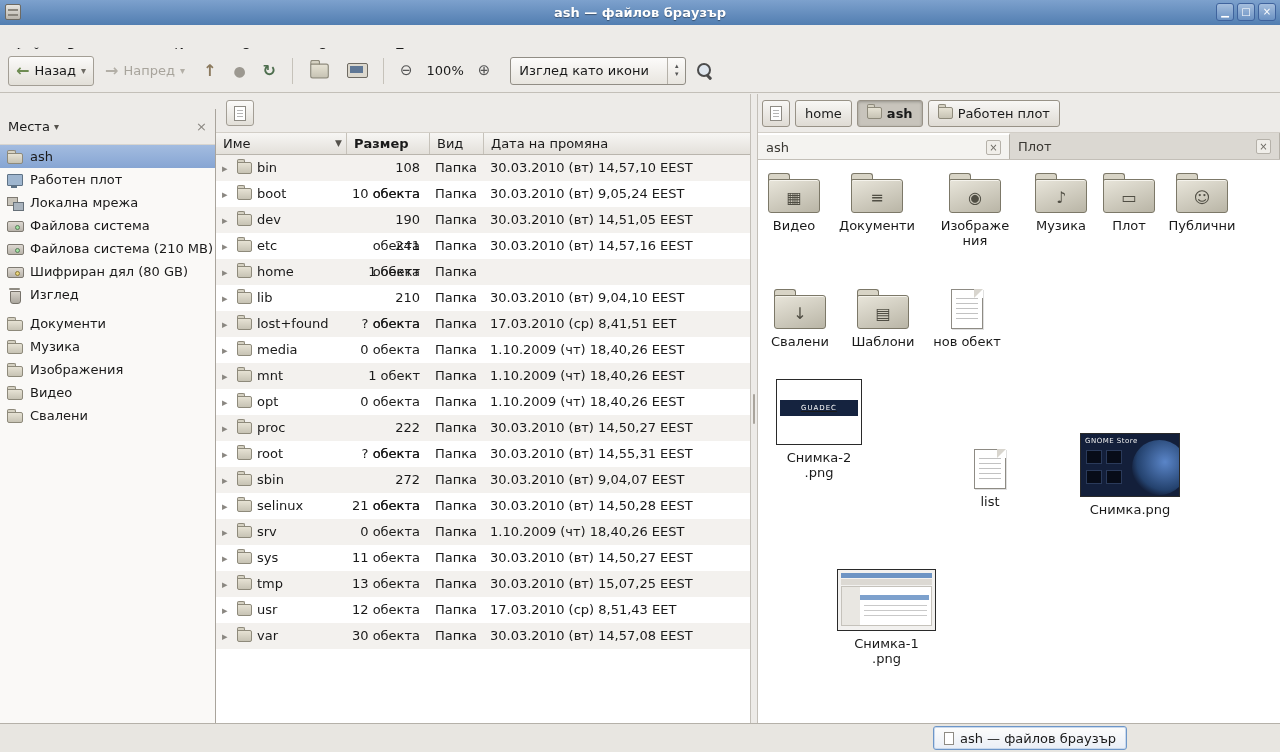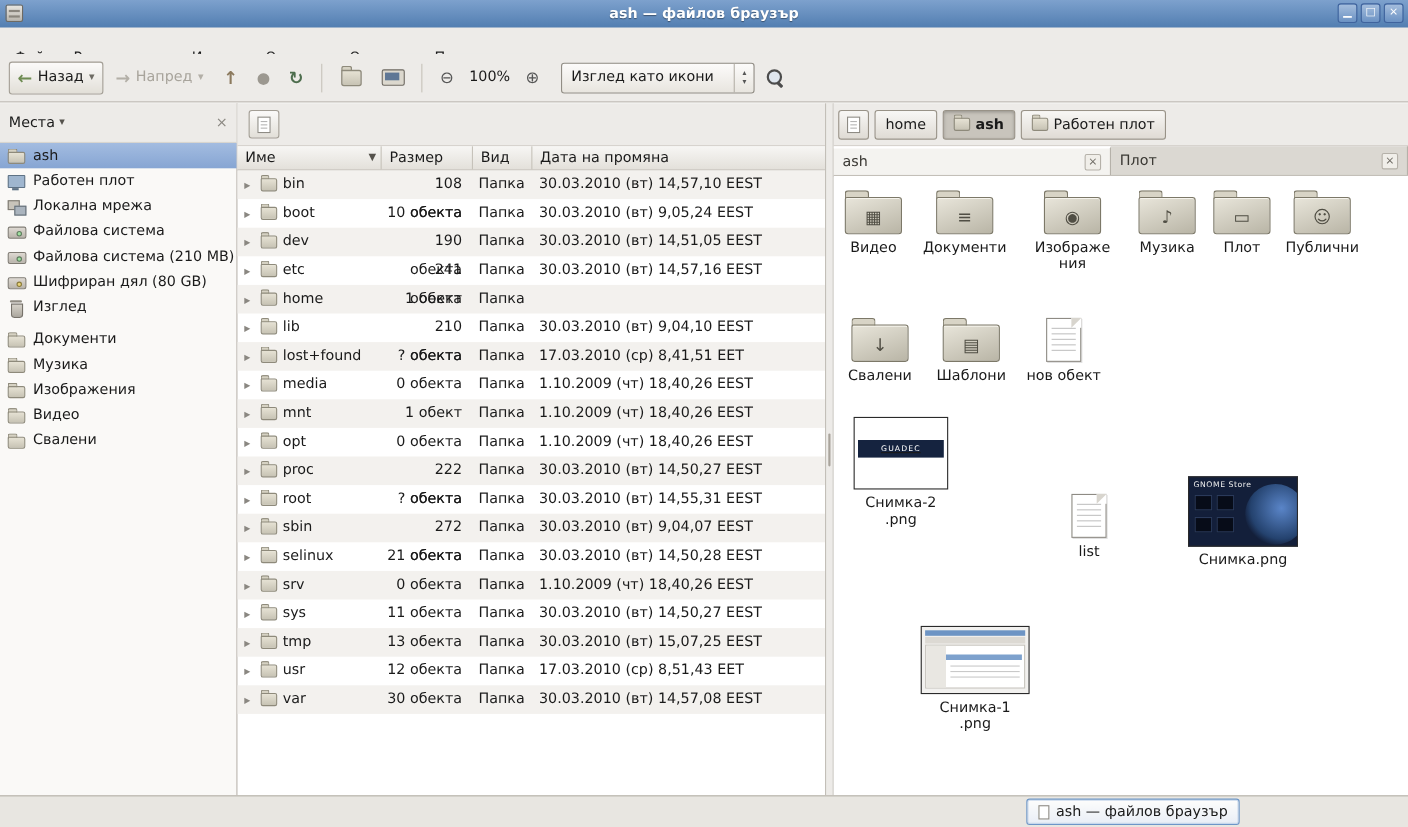--- a/index.html
+++ b/index.html
@@ -56,21 +56,21 @@
   .magnifier { position:relative; width:18px; height:18px; display:inline-block; }
   .magnifier::before { content:""; position:absolute; left:1px; top:1px; width:10px; height:10px;
     border:2px solid #4c4c4c; border-radius:50%; background:#dfe6ee; }
   .magnifier::after { content:""; position:absolute; left:12px; top:12px; width:6px; height:3px;
     background:#4c4c4c; transform:rotate(45deg); transform-origin:left top; border-radius:1px; }
 
   
   .main { position:absolute; left:0; top:94px; width:1280px; height:629px; }
 
   
-  .sidebar { position:absolute; left:0; top:0; width:216px; height:100%;
+  .sidebar { position:absolute; left:0; top:15px; width:216px; height:100%;
     background:#faf9f7; border-right:1px solid #a9a49c; }
   .side-header { height:36px; background:#EDEBE8; display:flex; align-items:center;
     padding:0 8px; border-bottom:1px solid #d8d5cf; }
   .side-title { margin-right:4px; }
   .side-caret { font-size:10px; color:#55524c; flex:1; }
   .side-close { color:#8a8781; font-size:13px; }
   .side-item { height:23px; display:flex; align-items:center; gap:7px; padding-left:7px; }
   .side-item.selected { background:linear-gradient(#a3bce0,#86a5d3); }
   .side-item.group-start { margin-top:6px; }
   .sicon { width:16px; height:16px; position:relative; flex:0 0 16px; }
@@ -114,21 +114,21 @@
     display:flex; align-items:center; padding-left:10px; }
   .small-btn { width:28px; height:26px; border:1px solid #a39e95; border-radius:3px;
     background:linear-gradient(#fbfaf9,#e2dfd8); display:flex; align-items:center; justify-content:center; }
   .doc-glyph { width:12px; height:15px; background:#fff; border:1px solid #8e8b84; position:relative; }
   .doc-glyph::before { content:""; position:absolute; left:2px; top:3px; right:2px; height:1px;
     background:#b5b5b5; box-shadow:0 3px 0 #b5b5b5, 0 6px 0 #b5b5b5; }
 
   .tree-header { display:flex; height:22px; background:linear-gradient(#f7f6f4,#e3e0da);
     border-bottom:1px solid #b9b5ad; }
   .th { border-right:1px solid #c6c2ba; padding-left:7px; line-height:21px; display:flex; align-items:center; }
-  .th-name { width:131px; } .th-size { width:83px; } .th-type { width:54px; } .th-date { flex:1; border-right:none; }
+  .th-name { width:131px; } .th-size { width:83px;font-weight:bold; } .th-type { width:54px; } .th-date { flex:1; border-right:none; }
   .sort-glyph { margin-left:auto; margin-right:4px; font-size:9px; color:#55524c; }
 
   .tree-rows { }
   .trow { display:flex; height:26px; line-height:26px; }
   .trow:nth-of-type(odd) { background:#f3f1ee; }
   .c-name { width:131px; display:flex; align-items:center; gap:5px; padding-left:6px; overflow:hidden; }
   .c-size { width:83px; text-align:right; padding-right:10px; }
   .c-type { width:54px; padding-left:5px; }
   .c-date { flex:1; padding-left:6px; white-space:nowrap; overflow:hidden; }
   .expander { font-size:11px; color:#8a8781; width:10px; line-height:1; }

